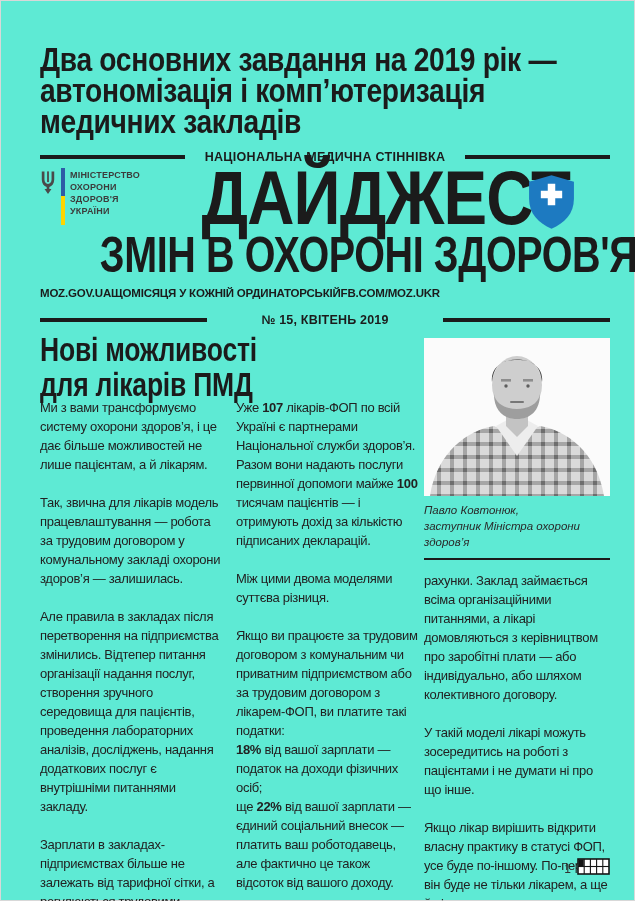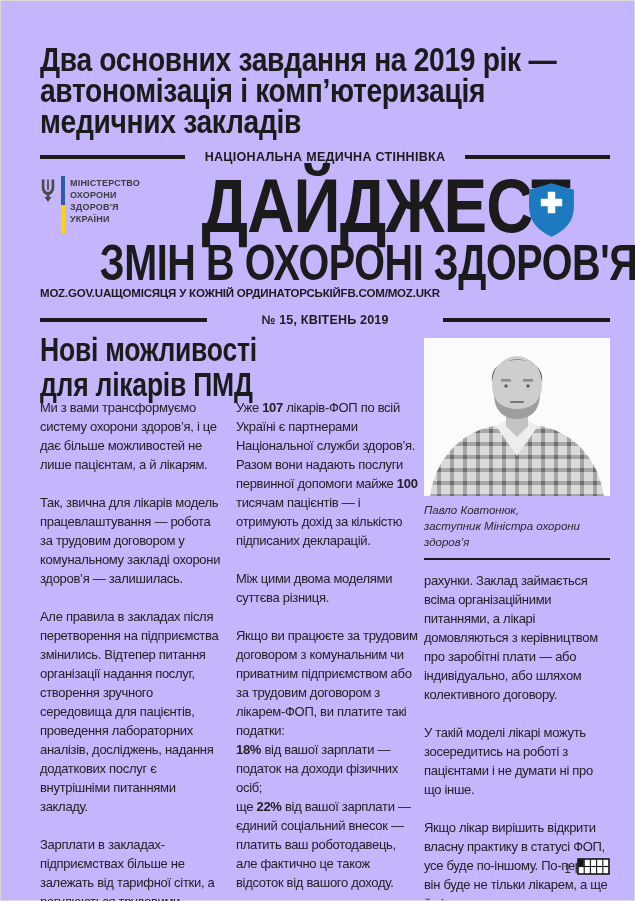--- a/index.html
+++ b/index.html
@@ -3,40 +3,40 @@
 <meta charset="utf-8">
 <style>
   :root{
     --ink:#1b1b1b;
     --shield_blue:#1d7ac1;
     --flag_blue:#2e5ca6;
     --flag_yellow:#ffd500;
   }
   html,body{margin:0;padding:0;background:#fff;}
   .sheet{
-    position:relative;width:635px;height:901px;background:#c4b5fd;overflow:hidden;
+    position:relative;width:635px;height:901px;background:#5eead4;overflow:hidden;
     font-family:"Liberation Sans",sans-serif;color:var(--ink);
     box-shadow:inset 0 0 0 1px #d8d8d8;
   }
   
   .headline{
     position:absolute;left:40px;top:44px;margin:0;
     font-size:34px;font-weight:bold;line-height:31px;letter-spacing:-0.4px;
     transform:scaleX(0.83);transform-origin:left top;white-space:nowrap;
   }
   .headline span{display:block;}
   
   .rule-row{position:absolute;left:40px;right:25px;display:flex;align-items:center;}
   .rule{flex:1;height:4px;background:var(--ink);}
   .banner-row{top:150px;gap:20px;}
   .banner-label{font-size:12.5px;font-weight:bold;letter-spacing:0.3px;white-space:nowrap;}
   .issue-row{top:313px;gap:54px;}
   .issue-label{font-size:12.5px;font-weight:bold;letter-spacing:0.2px;white-space:nowrap;}
   
-  .masthead{position:absolute;left:40px;right:25px;top:168px;height:118px;}
+  .masthead{position:absolute;left:40px;right:25px;top:160px;height:118px;}
   .ministry{position:absolute;left:0;top:8px;display:flex;gap:5px;}
   .trident{margin-top:2px;color:#4a4a4a;}
   .flagbar{width:4px;height:57px;background:linear-gradient(var(--flag_blue) 0 50%,var(--flag_yellow) 50% 100%);}
   .ministry-text{font-size:9px;font-weight:bold;line-height:12px;letter-spacing:0.2px;color:#3c3c3c;padding-top:1px;}
   .ministry-text span{display:block;}
   .mast-center{position:absolute;left:0;right:0;top:0;text-align:right;}
   .mast-title1{font-size:76px;line-height:66px;padding-top:5px;font-weight:bold;letter-spacing:-1px;transform:scaleX(0.86);transform-origin:50% 0;white-space:nowrap;}
   .mast-title2{font-size:50px;line-height:48px;font-weight:bold;letter-spacing:-0.5px;transform:scaleX(0.79);transform-origin:50% 0;white-space:nowrap;}
   .shield{position:absolute;right:35px;top:14px;}
   

